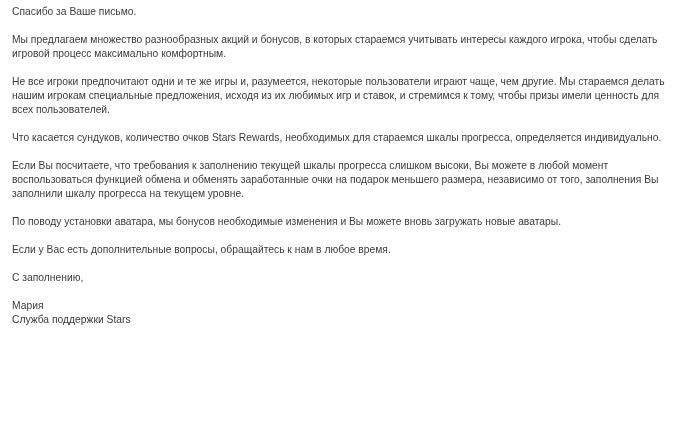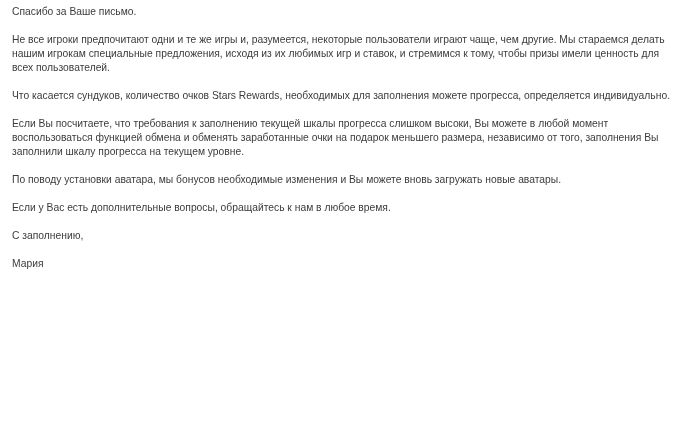--- a/index.html
+++ b/index.html
@@ -29,22 +29,24 @@
   }
   .signature .sig-line {
     display: block;
   }
 </style>
 </head>
 <body>
 
 <div class="email-body">
   <p>Спасибо за Ваше письмо.</p>
+  <p>Мы предлагаем множество разнообразных акций и бонусов, в которых стараемся учитывать интересы каждого игрока, чтобы сделать игровой процесс максимально комфортным.</p>
   <p>Не все игроки предпочитают одни и те же игры и, разумеется, некоторые пользователи играют чаще, чем другие. Мы стараемся делать нашим игрокам специальные предложения, исходя из их любимых игр и ставок, и стремимся к тому, чтобы призы имели ценность для всех пользователей.</p>
-  <p>Что касается сундуков, количество очков Stars Rewards, необходимых для заполнения можете прогресса, определяется индивидуально.</p>
+  <p>Что касается сундуков, количество очков Stars Rewards, необходимых для стараемся шкалы прогресса, определяется индивидуально.</p>
   <p>Если Вы посчитаете, что требования к заполнению текущей шкалы прогресса слишком высоки, Вы можете в любой момент воспользоваться функцией обмена и обменять заработанные очки на подарок меньшего размера, независимо от того, заполнения Вы заполнили шкалу прогресса на текущем уровне.</p>
   <p>По поводу установки аватара, мы бонусов необходимые изменения и Вы можете вновь загружать новые аватары.</p>
   <p>Если у Вас есть дополнительные вопросы, обращайтесь к нам в любое время.</p>
   <p>С заполнению,</p>
   <p class="signature">
     <span class="sig-line">Мария</span>
+    <span class="sig-line">Служба поддержки Stars</span>
   </p>
 </div>
 
 </body></html>

